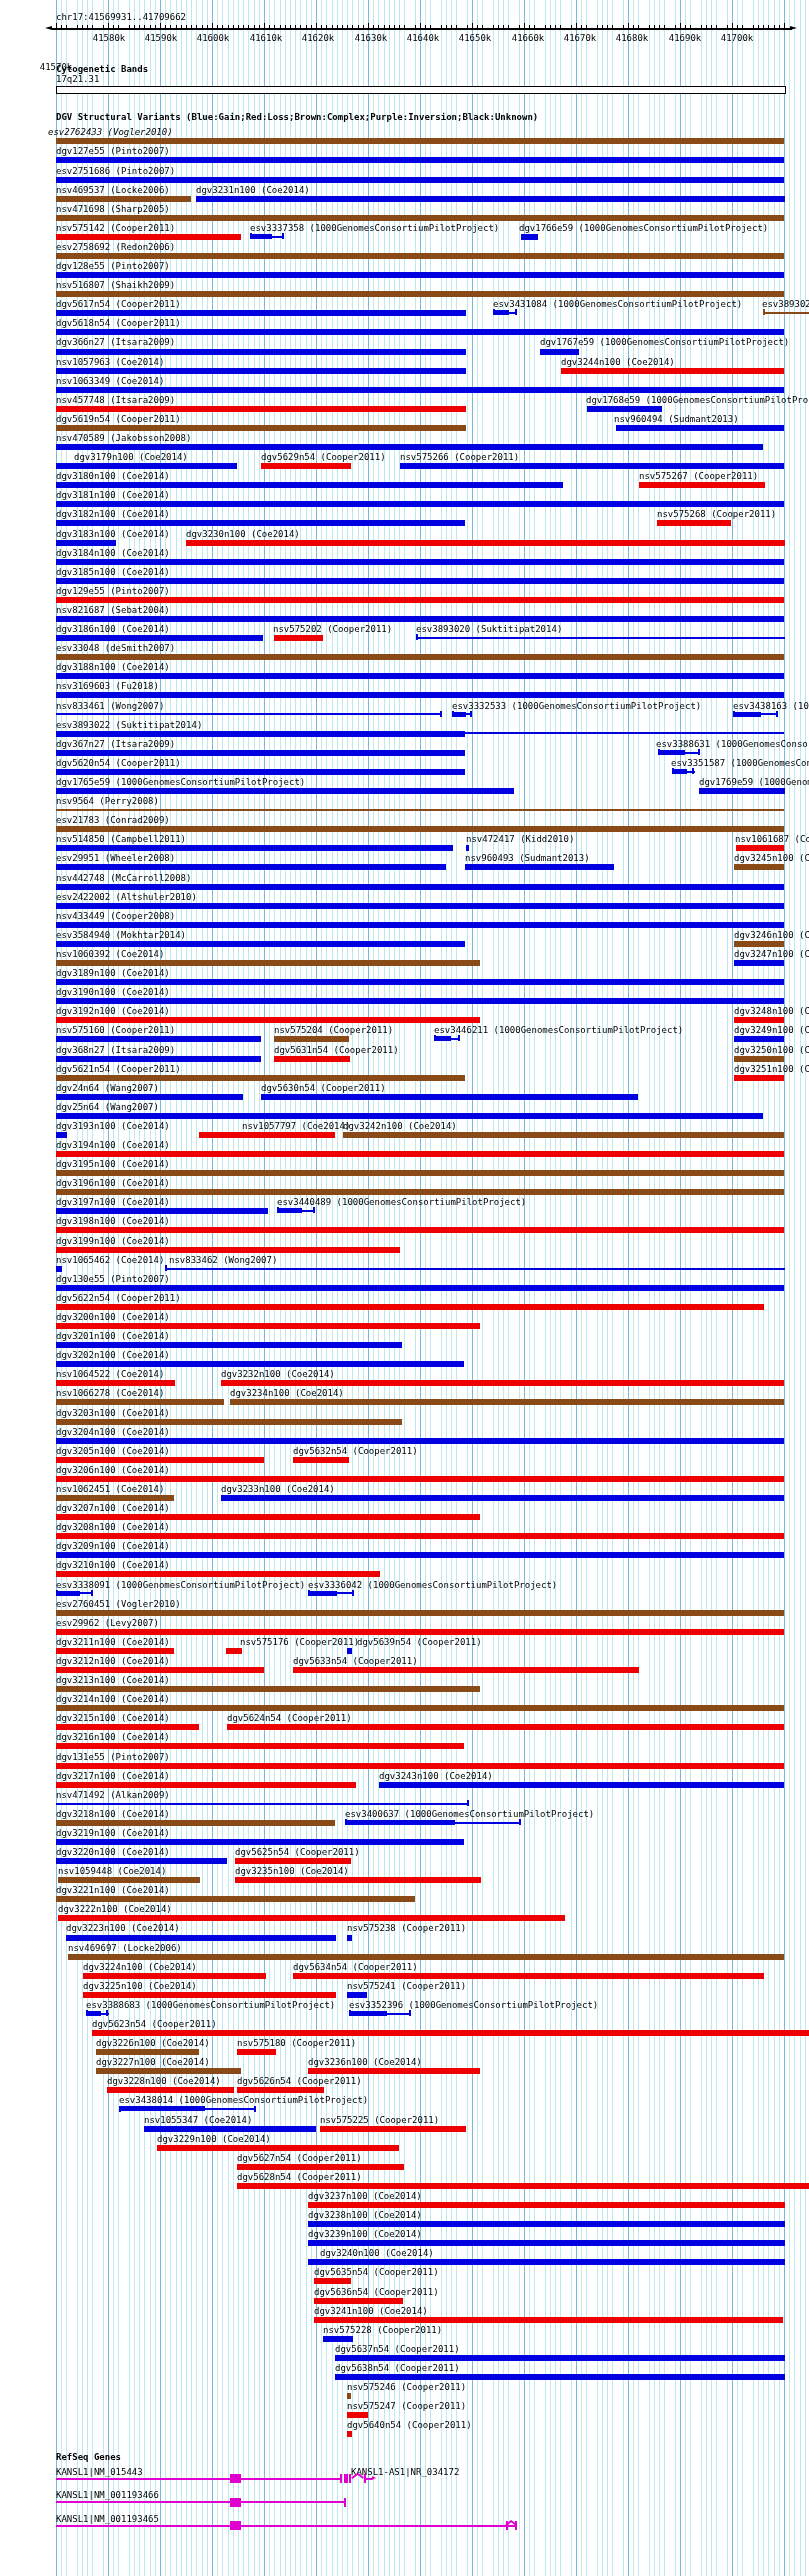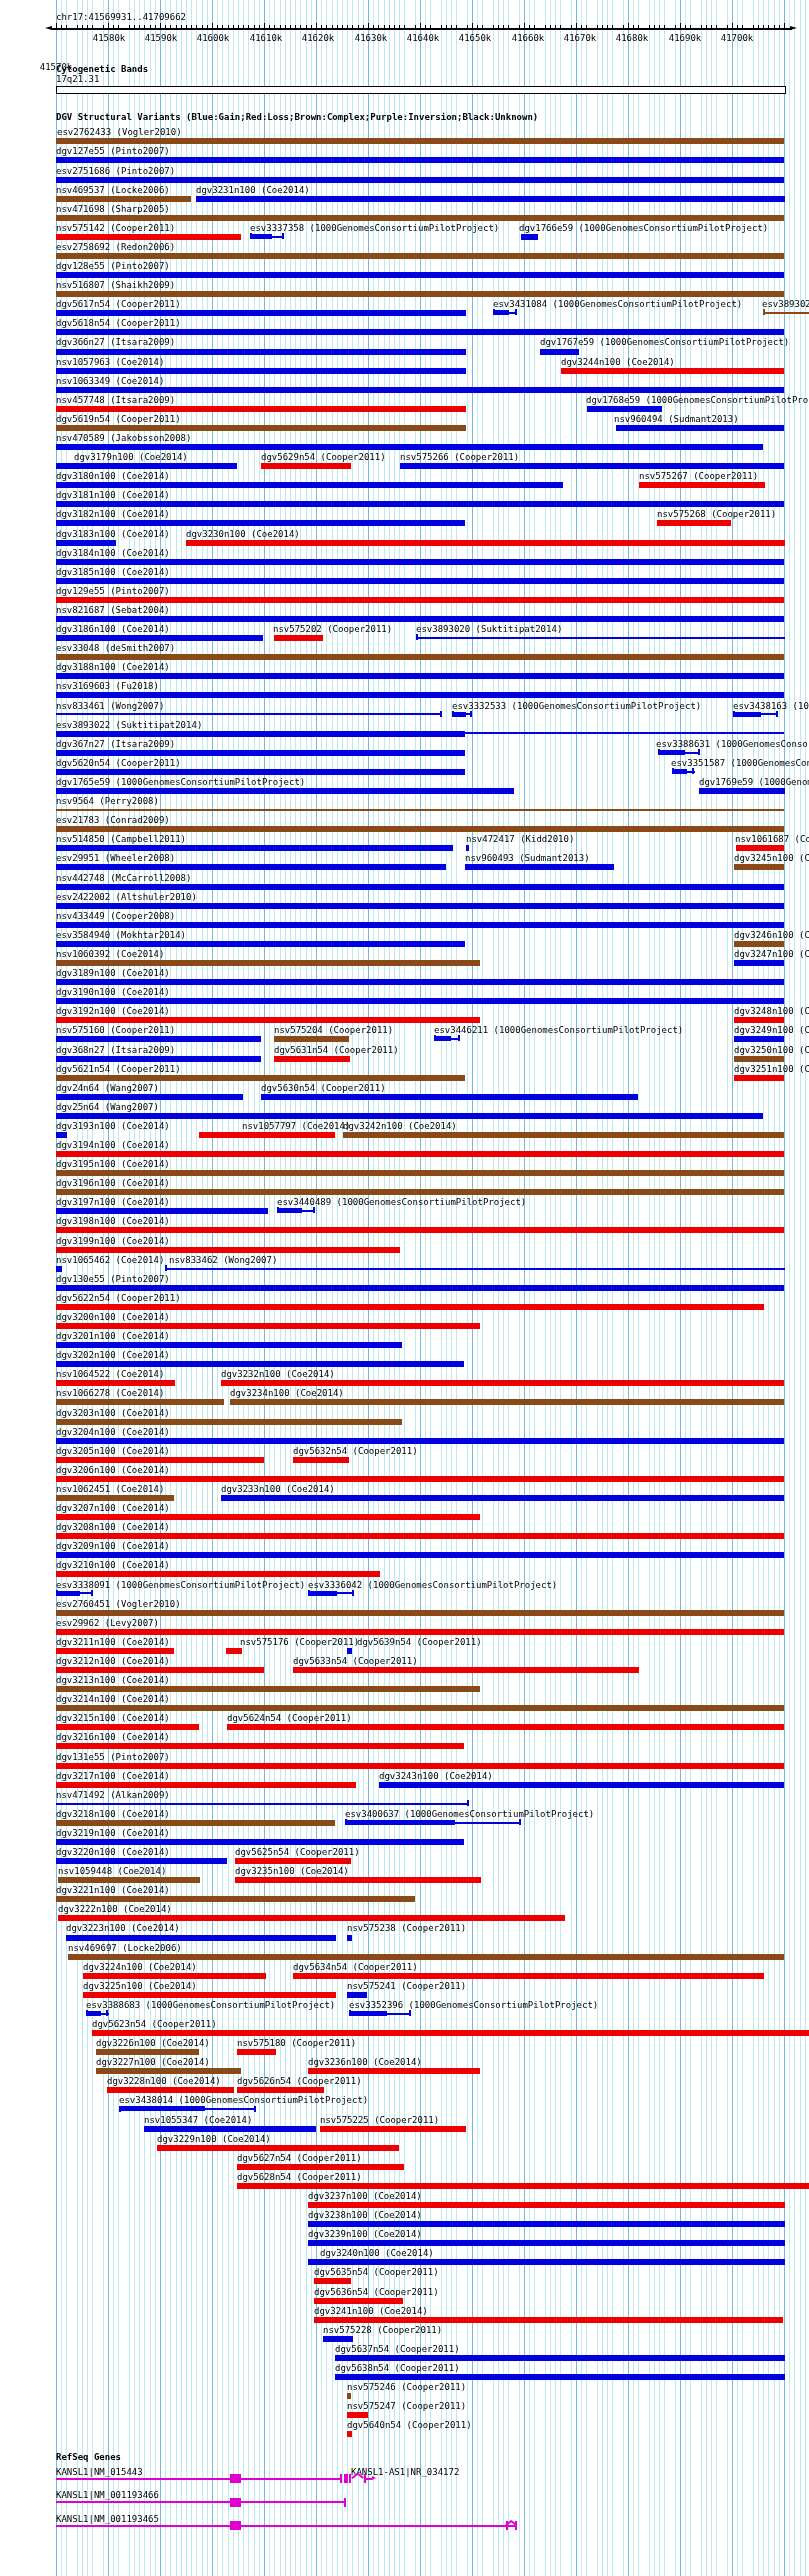--- a/index.html
+++ b/index.html
@@ -64,21 +64,21 @@
       <div class="ticklabel" style="left: 685px;">41690k</div>
       <div class="ticklabel" style="left: 737px;">41700k</div>
     </div>
 
   <div class="lbl bold" style="left:56px;top:65px">Cytogenetic Bands</div>
   <div class="lbl" style="left:56px;top:75px">17q21.31</div>
   <div class="band-box"></div>
 
   <div class="lbl bold" style="left:56px;top:113px">DGV Structural Variants (Blue:Gain;Red:Loss;Brown:Complex;Purple:Inversion;Black:Unknown)</div>
   <div id="dgv-rows">
-      <div class="lbl" style="left: 57px; top: 128px;">esv2762433 (Vogler2010)</div>
+      <div class="lbl" style="left: 48px; top: 128px; font-style: italic;">esv2762433 (Vogler2010)</div>
       <div class="bar" style="left: 56px; top: 138px; width: 728px; background: rgb(138, 74, 24);"></div>
       <div class="lbl" style="left: 56px; top: 147px;">dgv127e55 (Pinto2007)</div>
       <div class="bar" style="left: 56px; top: 157px; width: 728px; background: rgb(0, 0, 224);"></div>
       <div class="lbl" style="left: 56px; top: 167px;">esv2751686 (Pinto2007)</div>
       <div class="bar" style="left: 56px; top: 177px; width: 728px; background: rgb(0, 0, 224);"></div>
       <div class="lbl" style="left: 56px; top: 186px;">nsv469537 (Locke2006)</div>
       <div class="bar" style="left: 56px; top: 196px; width: 135px; background: rgb(138, 74, 24);"></div>
       <div class="lbl" style="left: 196px; top: 186px;">dgv3231n100 (Coe2014)</div>
       <div class="bar" style="left: 196px; top: 196px; width: 589px; background: rgb(0, 0, 224);"></div>
       <div class="lbl" style="left: 56px; top: 205px;">nsv471698 (Sharp2005)</div>

